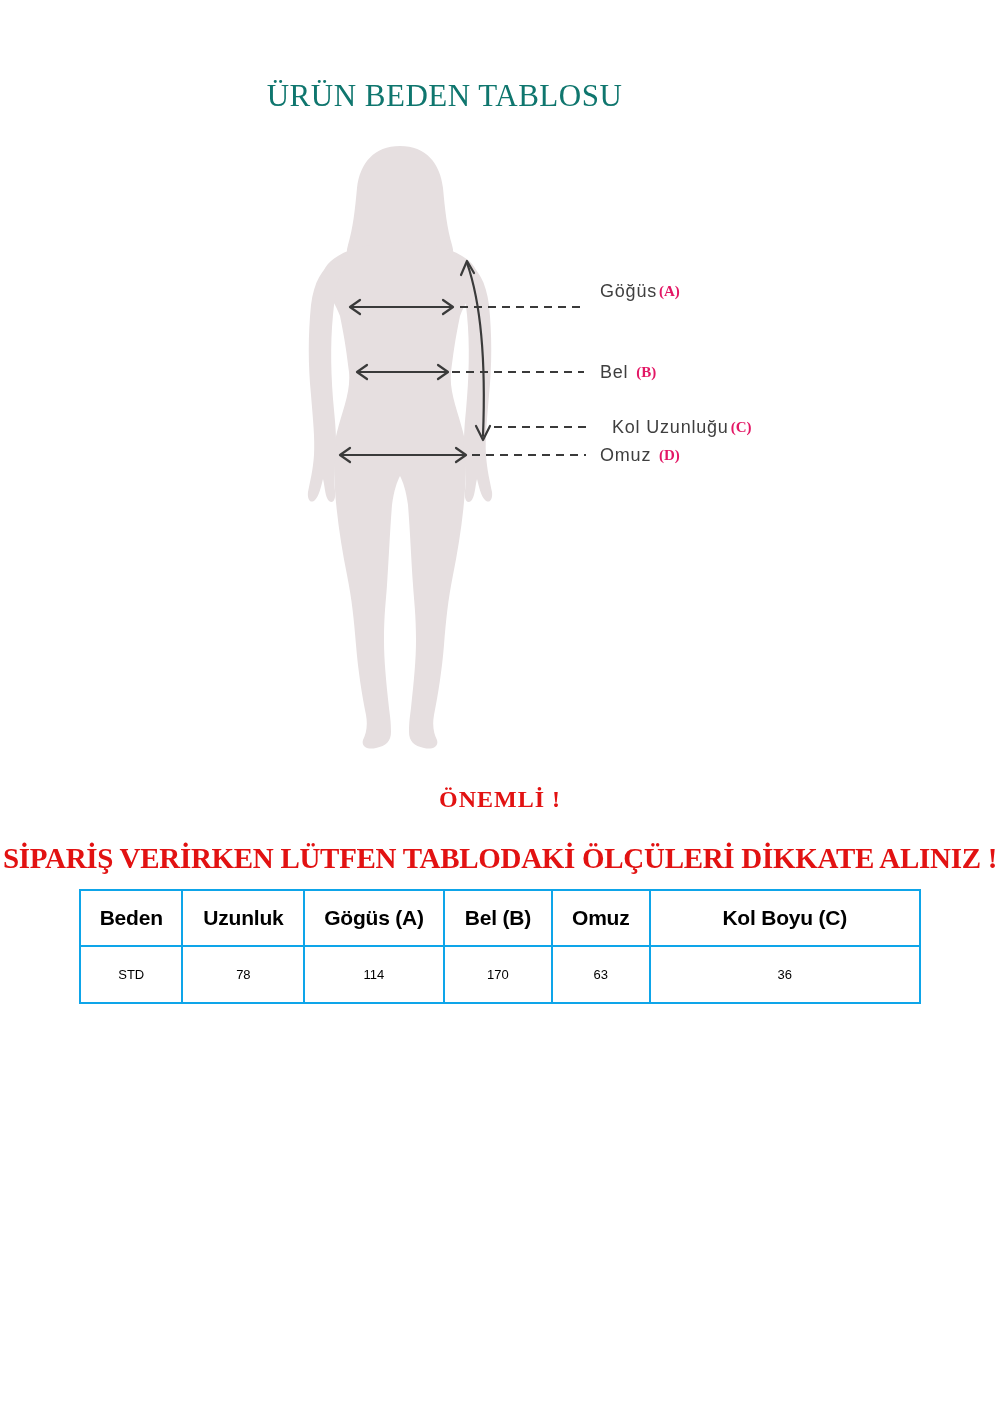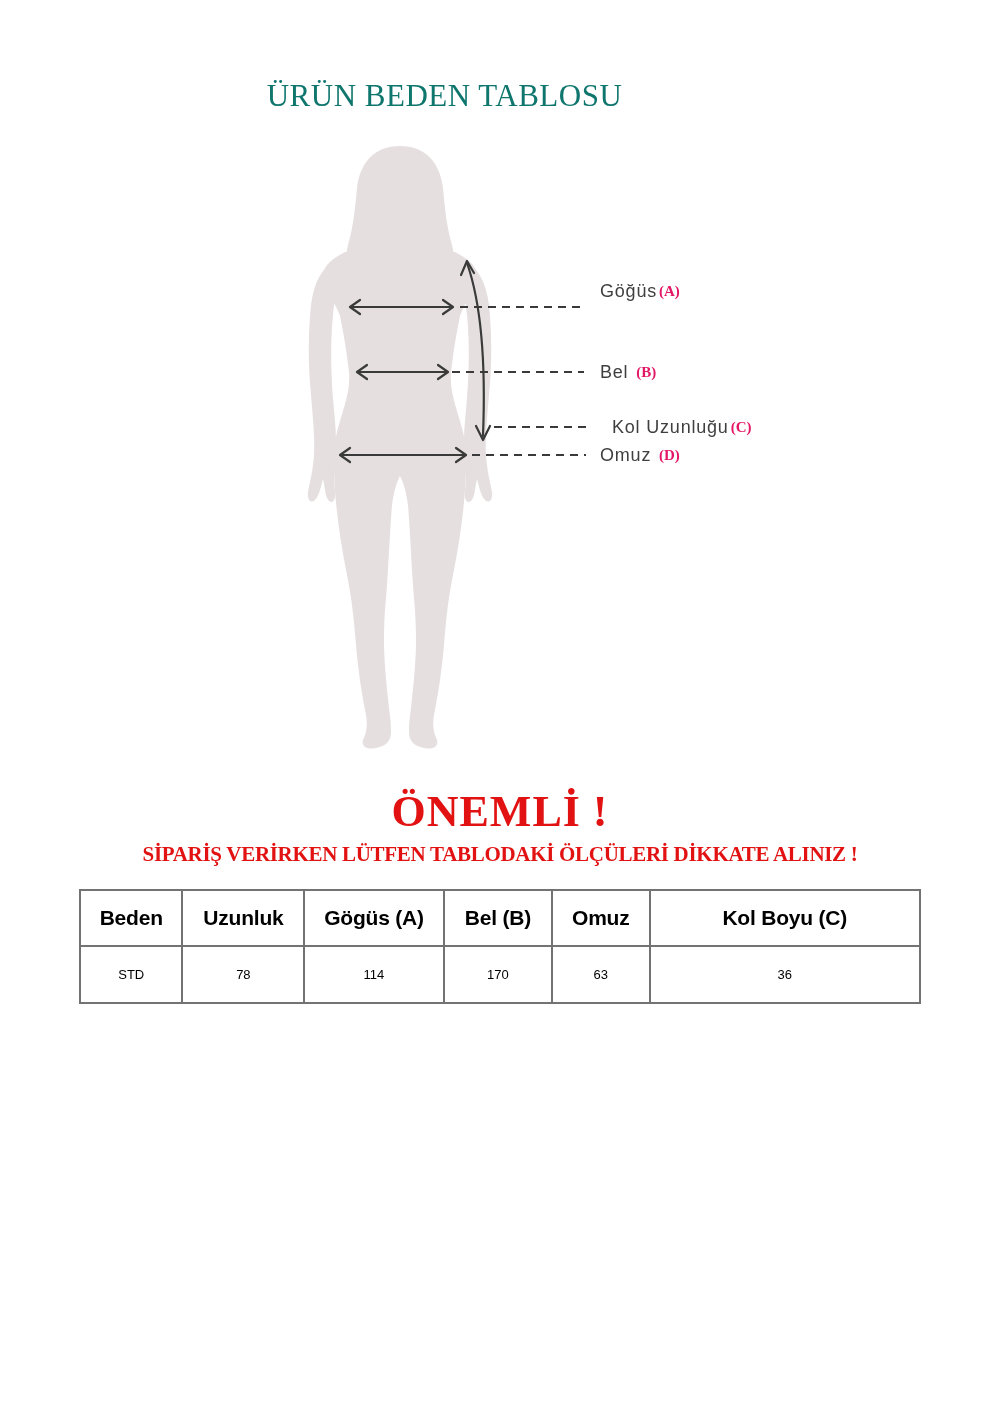--- a/index.html
+++ b/index.html
@@ -10,28 +10,28 @@
          letter-spacing:0.5px;font-weight:normal;}
   .figure-svg{position:absolute;left:280px;top:140px;width:340px;height:620px;}
   .sil{fill:#e6dfe0;}
   .meas{stroke:#3a3a3a;stroke-width:2.2;fill:none;stroke-linecap:round;stroke-linejoin:round;}
   .dashline{stroke:#3a3a3a;stroke-width:2.2;fill:none;stroke-dasharray:8 6;}
   .meas-label{position:absolute;left:600px;height:22px;line-height:22px;
               font-size:18px;color:#3f3f3f;letter-spacing:0.8px;white-space:pre;}
   .meas-code{font-family:"Liberation Serif",serif;font-weight:bold;font-size:15px;
              color:#e31765;margin-left:2px;position:relative;top:-1px;letter-spacing:0;}
   .important{position:absolute;top:786px;left:0;width:1000px;text-align:center;
-             font-family:"Liberation Serif",serif;font-weight:bold;font-size:44px;
+             font-family:"Liberation Serif",serif;font-weight:bold;font-size:24px;
              color:#e21212;letter-spacing:1px;}
   .warning{position:absolute;top:842px;left:0;width:1000px;text-align:center;
-           font-family:"Liberation Serif",serif;font-weight:bold;font-size:21px;
+           font-family:"Liberation Serif",serif;font-weight:bold;font-size:29px;
            color:#e21212;letter-spacing:-0.3px;white-space:nowrap;}
   table.size-table{position:absolute;left:79px;top:889px;width:842px;height:113px;
                    border-collapse:collapse;table-layout:fixed;}
-  .size-table th,.size-table td{border:2px solid #737373;text-align:center;
+  .size-table th,.size-table td{border:2px solid #0ea5e9;text-align:center;
                                 vertical-align:middle;padding:0;color:#000;}
   .size-table th{font-size:21px;font-weight:bold;height:54px;letter-spacing:-0.2px;}
   .size-table td{font-size:13px;font-weight:normal;height:55px;}
 </style>
 </head>
 <body>
 
 <div class="page">
 
   <div class="title">ÜRÜN BEDEN TABLOSU</div>

